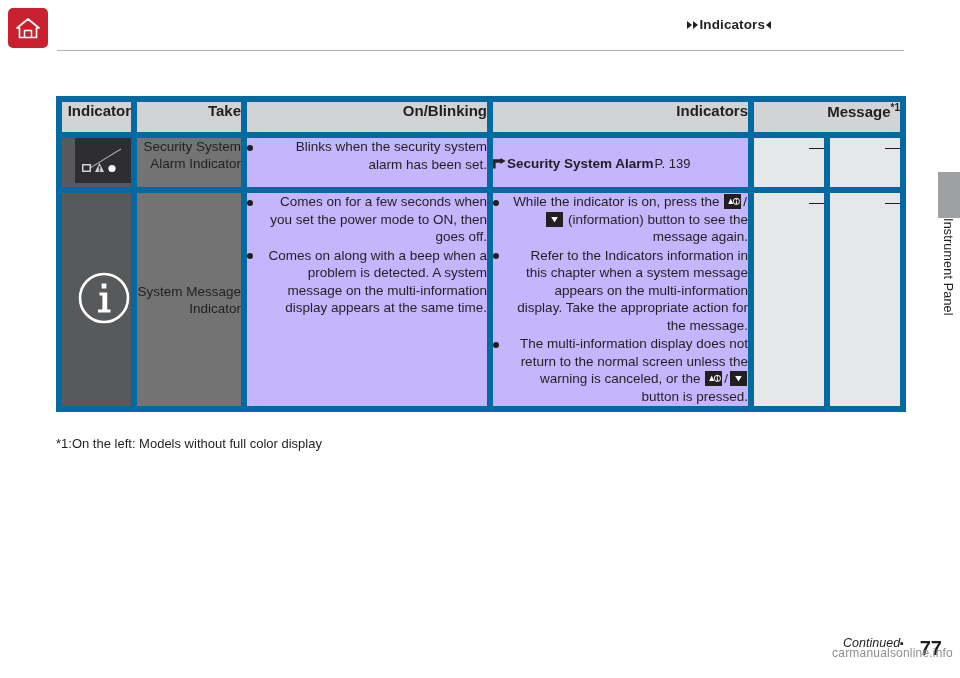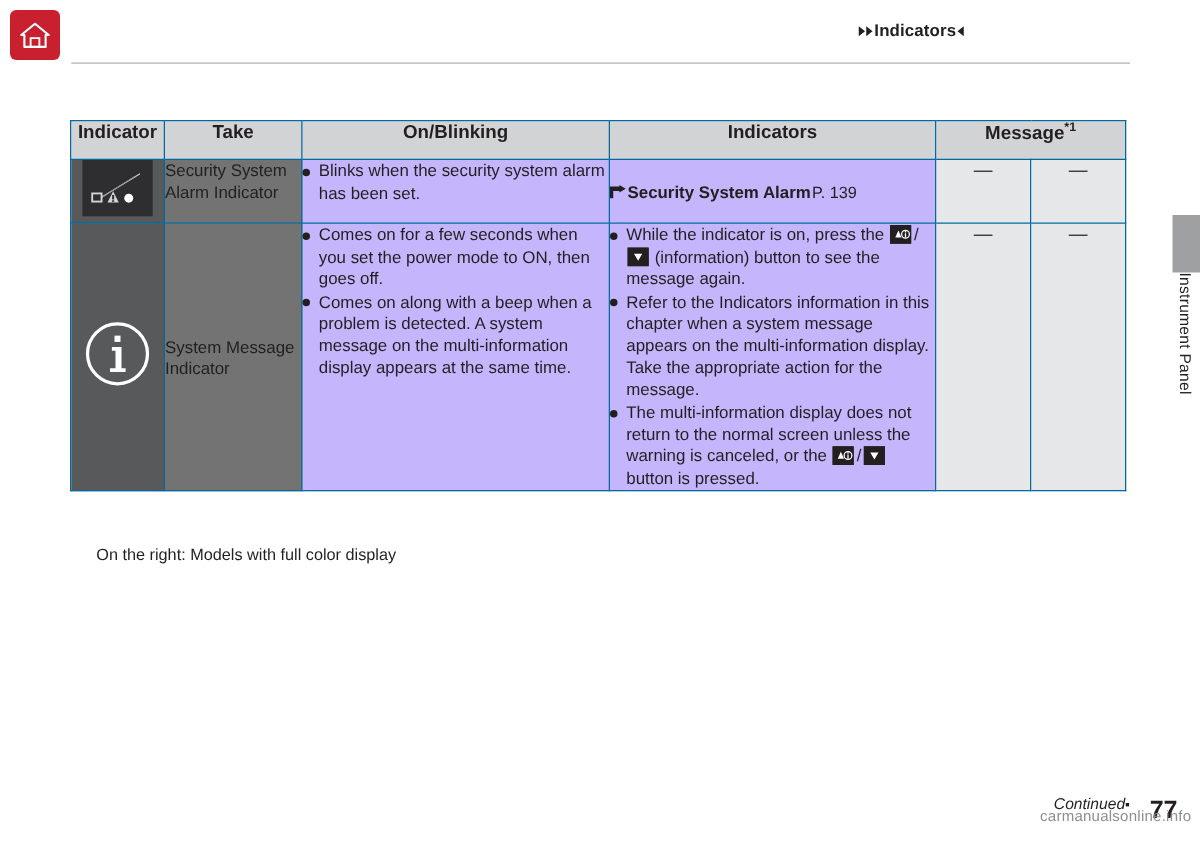--- a/index.html
+++ b/index.html
@@ -98,23 +98,24 @@
   
   #table {
     position: absolute;
     left: 56px;
     top: 96px;
     width: 844px;
     border-collapse: collapse;
     table-layout: fixed;
   }
   #table td, #table th {
-    border: 1px solid #0369a1;
+    border: 6px solid #0369a1;
     vertical-align: top;
     padding: 0;
+    text-align: right;
   }
   thead th {
     background: #d2d3d5;
     height: 30px;
     font-size: 15px;
     font-weight: bold;
     text-align: center;
     vertical-align: middle;
     color: #231f20;
   }
@@ -396,20 +397,20 @@
             </span> button is pressed.</li>
         </ul>
       </td>
       <td class="cell-dash">—</td>
       <td class="cell-dash">—</td>
     </tr>
   </tbody>
 </table>
 
 <div id="footnote">
-  <span class="fn-indent">On the right: Models with full color display</span>
+  <span>*1:On the left: Models without full color display</span>
 </div>
 
 <div id="continued">
   <span>Continued</span><span class="cont-dot">▪</span>
 </div>
 <div id="pagenum">77</div>
 <div id="watermark">carmanualsonline.info</div>
 
 </body></html>

